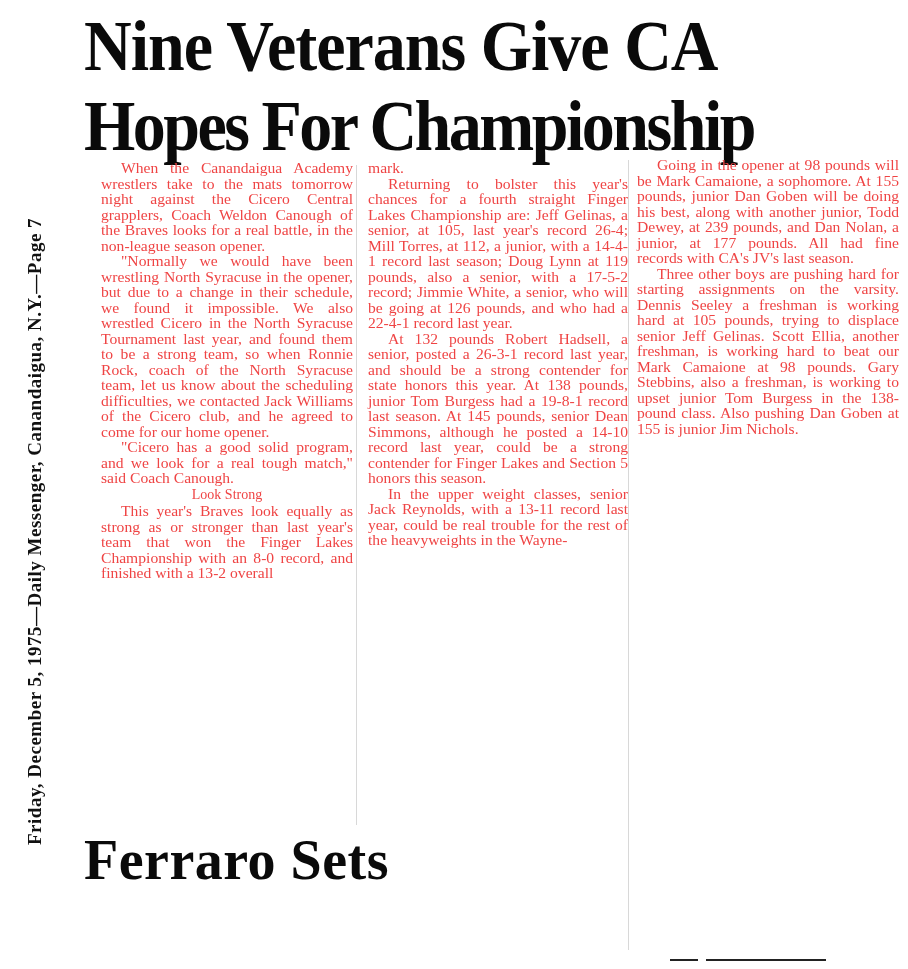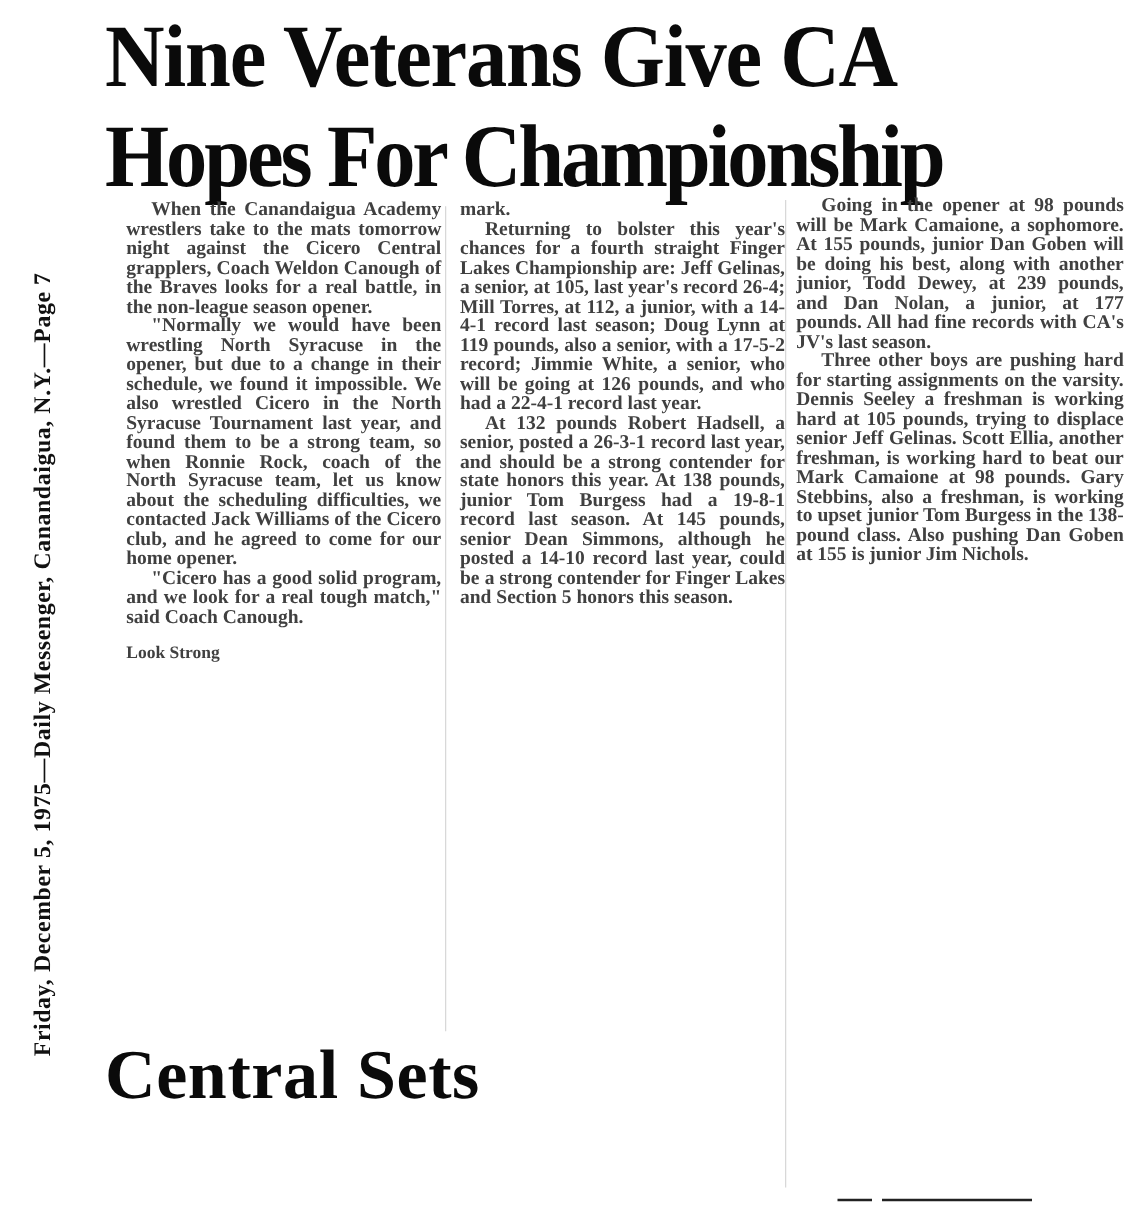--- a/index.html
+++ b/index.html
@@ -17,25 +17,25 @@
     .headline {
       position: absolute; left: 84px; top: 6px; width: 820px;
       font-family: "Liberation Serif", serif; font-weight: bold;
       font-size: 66px; line-height: 74px; letter-spacing: -1px; color: #0a0a0a;
       transform: scaleY(1.08); transform-origin: 0 0;
     }
     .headline .line2 { letter-spacing: -2.5px; }
     .col {
       position: absolute; top: 160px;
       font-family: "Liberation Serif", serif; font-size: 15.6px; line-height: 15.5px;
-      text-align: justify; color: #404040; font-weight: bold;
+      text-align: justify; color: #ef4444;
     }
     .col p { margin: 0; text-indent: 20px; }
     .col p.noindent { text-indent: 0; }
-    .col .subhead { text-indent: 0; font-size: 14px; margin: 14px 0; }
+    .col .subhead { text-align: center; text-indent: 0; font-size: 14px; margin: 1px 0; }
     .col1 { left: 101px; width: 252px; }
     .col2 { left: 368px; width: 260px; top: 160px; }
     .col3 { left: 637px; width: 262px; top: 157px; }
     .rule-v { position: absolute; width: 1px; background: #d8d8d8; }
     .headline2 {
       position: absolute; left: 84px; top: 830px; width: 540px;
       font-family: "Liberation Serif", serif; font-weight: bold;
       font-size: 56px; line-height: 60px; letter-spacing: 0.5px; color: #0a0a0a;
     }
     .endmark {
@@ -54,30 +54,32 @@
 </div>
 
 <div class="rule-v" style="left:356px; top:165px; height:660px;"></div>
 <div class="rule-v" style="left:628px; top:160px; height:790px;"></div>
 
 <div class="col col1">
   <p>When the Canandaigua Academy wrestlers take to the mats tomorrow night against the Cicero Central grapplers, Coach Weldon Canough of the Braves looks for a real battle, in the non-league season opener.</p>
   <p>"Normally we would have been wrestling North Syracuse in the opener, but due to a change in their schedule, we found it impossible. We also wrestled Cicero in the North Syracuse Tournament last year, and found them to be a strong team, so when Ronnie Rock, coach of the North Syracuse team, let us know about the scheduling difficulties, we contacted Jack Williams of the Cicero club, and he agreed to come for our home opener.</p>
   <p>"Cicero has a good solid program, and we look for a real tough match," said Coach Canough.</p>
   <p class="subhead">Look Strong</p>
+  <p>This year's Braves look equally as strong as or stronger than last year's team that won the Finger Lakes Championship with an 8-0 record, and finished with a 13-2 overall</p>
 </div>
 
 <div class="col col2">
   <p class="noindent">mark.</p>
   <p>Returning to bolster this year's chances for a fourth straight Finger Lakes Championship are: Jeff Gelinas, a senior, at 105, last year's record 26-4; Mill Torres, at 112, a junior, with a 14-4-1 record last season; Doug Lynn at 119 pounds, also a senior, with a 17-5-2 record; Jimmie White, a senior, who will be going at 126 pounds, and who had a 22-4-1 record last year.</p>
   <p>At 132 pounds Robert Hadsell, a senior, posted a 26-3-1 record last year, and should be a strong contender for state honors this year. At 138 pounds, junior Tom Burgess had a 19-8-1 record last season. At 145 pounds, senior Dean Simmons, although he posted a 14-10 record last year, could be a strong contender for Finger Lakes and Section 5 honors this season.</p>
+  <p>In the upper weight classes, senior Jack Reynolds, with a 13-11 record last year, could be real trouble for the rest of the heavyweights in the Wayne-</p>
 </div>
 
 <div class="col col3">
   <p>Going in the opener at 98 pounds will be Mark Camaione, a sophomore. At 155 pounds, junior Dan Goben will be doing his best, along with another junior, Todd Dewey, at 239 pounds, and Dan Nolan, a junior, at 177 pounds. All had fine records with CA's JV's last season.</p>
   <p>Three other boys are pushing hard for starting assignments on the varsity. Dennis Seeley a freshman is working hard at 105 pounds, trying to displace senior Jeff Gelinas. Scott Ellia, another freshman, is working hard to beat our Mark Camaione at 98 pounds. Gary Stebbins, also a freshman, is working to upset junior Tom Burgess in the 138-pound class. Also pushing Dan Goben at 155 is junior Jim Nichols.</p>
 </div>
 
 <div class="headline2">
-  <div>Central Sets</div>
+  <div>Ferraro Sets</div>
 </div>
 
 <div class="endmark"></div>
 
 </body></html>

